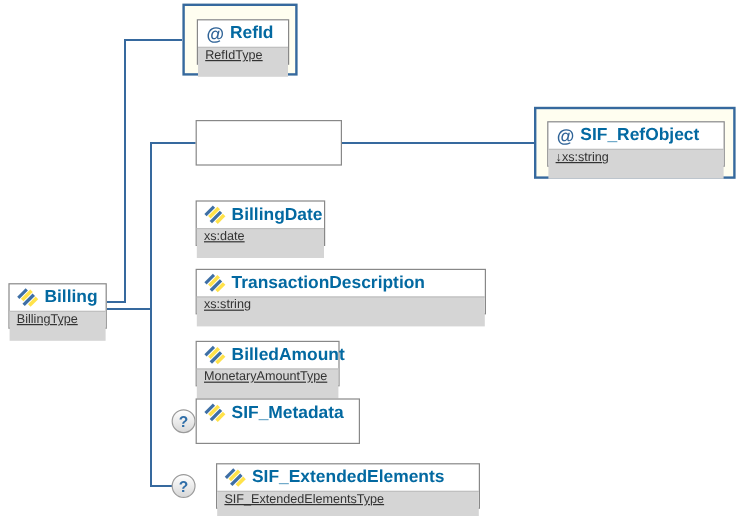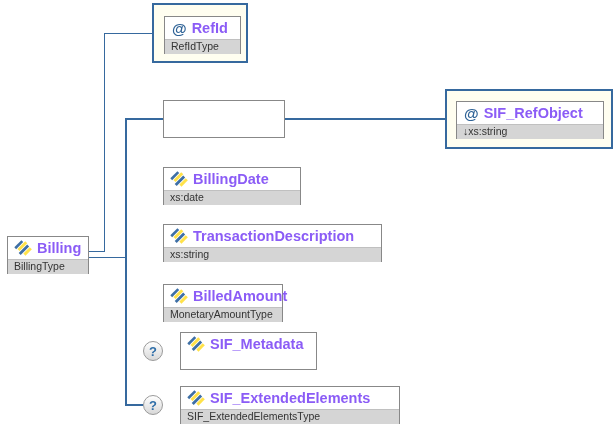--- a/index.html
+++ b/index.html
@@ -10,30 +10,30 @@
   .wires{position:absolute;left:0;top:0;width:616px;height:430px;}
   .node{
     position:absolute;box-sizing:border-box;height:38px;
     background:#ffffff;border:1px solid #888888;
   }
   .node .title{
     height:22px;display:flex;align-items:center;
     padding:0 7px;white-space:nowrap;
   }
   .node .label{
-    font-size:14.5px;font-weight:bold;color:#8b5cf6;letter-spacing:0px;
+    font-size:14.5px;font-weight:bold;color:#0369a1;letter-spacing:0px;
   }
   .node .at{
     font-size:15px;font-weight:bold;color:#2f6397;margin-right:5px;line-height:1;
   }
   .node .el-ic{margin-right:5px;flex:0 0 auto;display:block;}
   .node .typebar{
     height:14px;background:#d5d5d5;border-top:1px solid #c0c0c0;
-    font-size:10.5px;color:#333;line-height:13px;padding:0 0 0 6px;
-    white-space:nowrap;overflow:hidden;
+    font-size:10.5px;color:#333;line-height:13px;padding:0 0 10px 6px;
+    white-space:nowrap;overflow:hidden;text-decoration:underline;
   }
   .container{
     position:absolute;box-sizing:border-box;
     background:#fffef0;border:2px solid #36699e;
   }
   .qcircle{
     position:absolute;width:20px;height:20px;border-radius:50%;
     box-sizing:border-box;border:1.5px solid #9a9a9a;
     background:linear-gradient(#ffffff,#d8d8d8);
     display:flex;align-items:center;justify-content:center;
@@ -85,36 +85,36 @@
   <div class="container" style="left:445px;top:89px;width:168px;height:60px">
     <div class="node" style="left:9px;top:10px;width:148px">
       <div class="title">
         <span class="at">@</span>
         <span class="label">SIF_RefObject</span>
       </div>
       <div class="typebar">↓xs:string</div>
     </div>
   </div>
 
-  <div class="node" style="left:163px;top:167px;width:138px">
+  <div class="node" style="left:163px;top:167px;width:108px">
     <div class="title">
       <svg class="el-ic" width="17" height="12" viewBox="0 0 17 12" overflow="visible">
         <g transform="rotate(-45 8.5 6)">
           <rect x="2.5" y="-1" width="10" height="2.6" fill="#3e6fa5"></rect>
           <rect x="3.5" y="2.4" width="11" height="3" fill="#ffe24a"></rect>
           <rect x="1.5" y="6.2" width="12" height="2.8" fill="#3e6fa5"></rect>
           <rect x="4.5" y="9.8" width="9" height="3" fill="#ffe24a"></rect>
         </g>
       </svg>
       <span class="label">BillingDate</span>
     </div>
     <div class="typebar">xs:date</div>
   </div>
 
-  <div class="node" style="left:163px;top:224px;width:219px">
+  <div class="node" style="left:163px;top:224px;width:242px">
     <div class="title">
       <svg class="el-ic" width="17" height="12" viewBox="0 0 17 12" overflow="visible">
         <g transform="rotate(-45 8.5 6)">
           <rect x="2.5" y="-1" width="10" height="2.6" fill="#3e6fa5"></rect>
           <rect x="3.5" y="2.4" width="11" height="3" fill="#ffe24a"></rect>
           <rect x="1.5" y="6.2" width="12" height="2.8" fill="#3e6fa5"></rect>
           <rect x="4.5" y="9.8" width="9" height="3" fill="#ffe24a"></rect>
         </g>
       </svg>
       <span class="label">TransactionDescription</span>
@@ -133,21 +133,21 @@
         </g>
       </svg>
       <span class="label">BilledAmount</span>
     </div>
     <div class="typebar">MonetaryAmountType</div>
   </div>
 
   <div class="qcircle" style="left:143px;top:341px">
     <span>?</span>
   </div>
-  <div class="node" style="left:180px;top:332px;width:137px">
+  <div class="node" style="left:163px;top:332px;width:137px">
     <div class="title">
       <svg class="el-ic" width="17" height="12" viewBox="0 0 17 12" overflow="visible">
         <g transform="rotate(-45 8.5 6)">
           <rect x="2.5" y="-1" width="10" height="2.6" fill="#3e6fa5"></rect>
           <rect x="3.5" y="2.4" width="11" height="3" fill="#ffe24a"></rect>
           <rect x="1.5" y="6.2" width="12" height="2.8" fill="#3e6fa5"></rect>
           <rect x="4.5" y="9.8" width="9" height="3" fill="#ffe24a"></rect>
         </g>
       </svg>
       <span class="label">SIF_Metadata</span>

